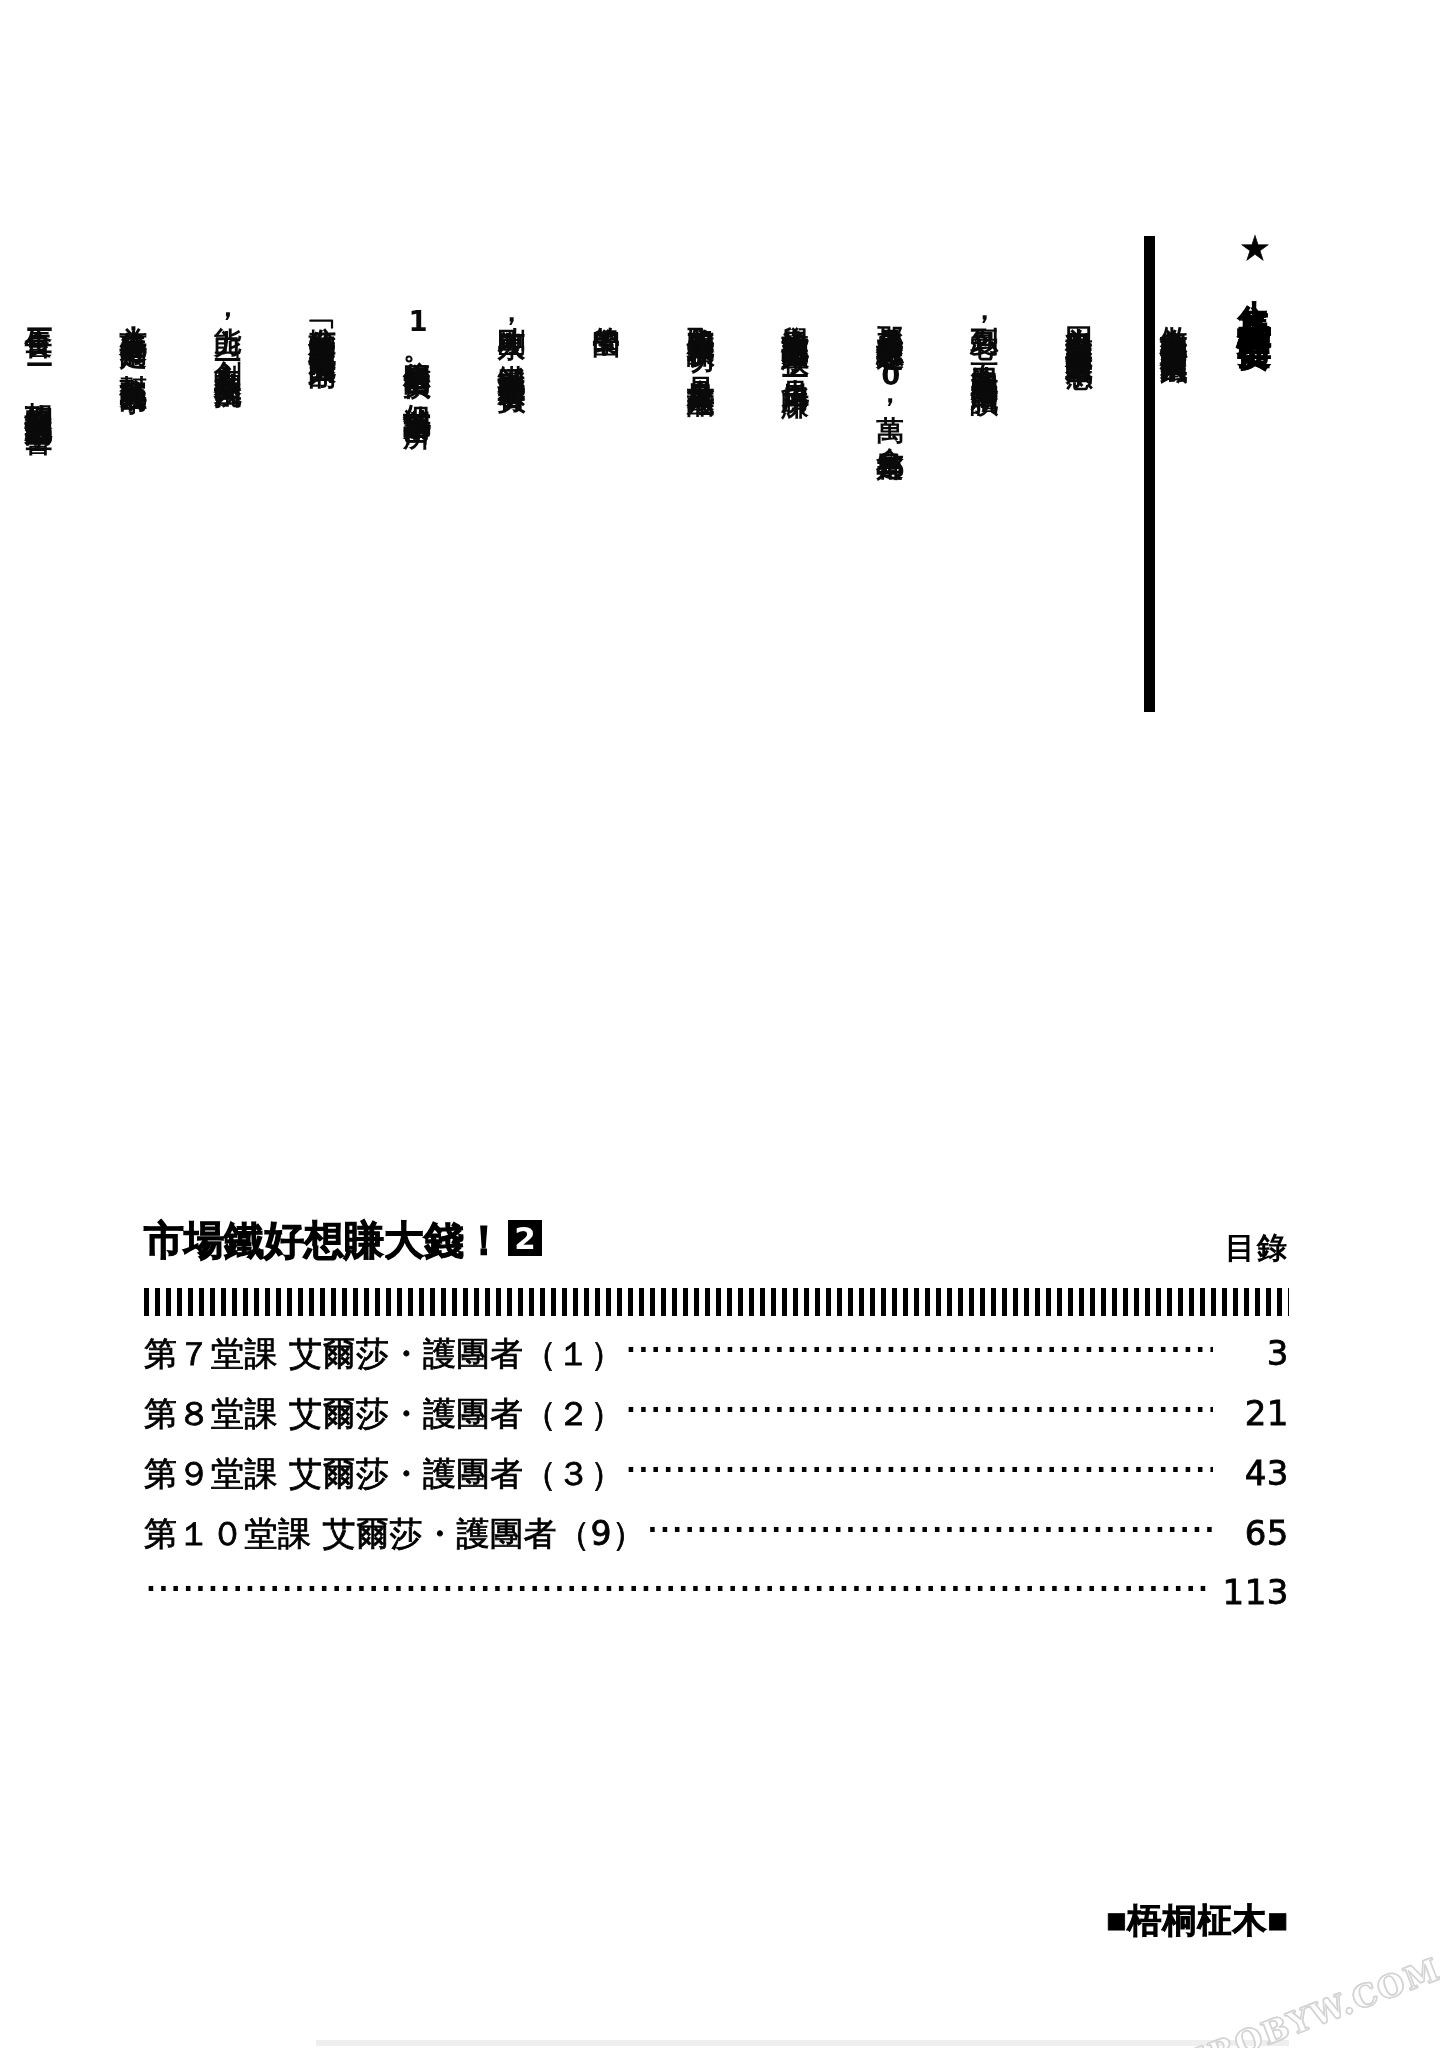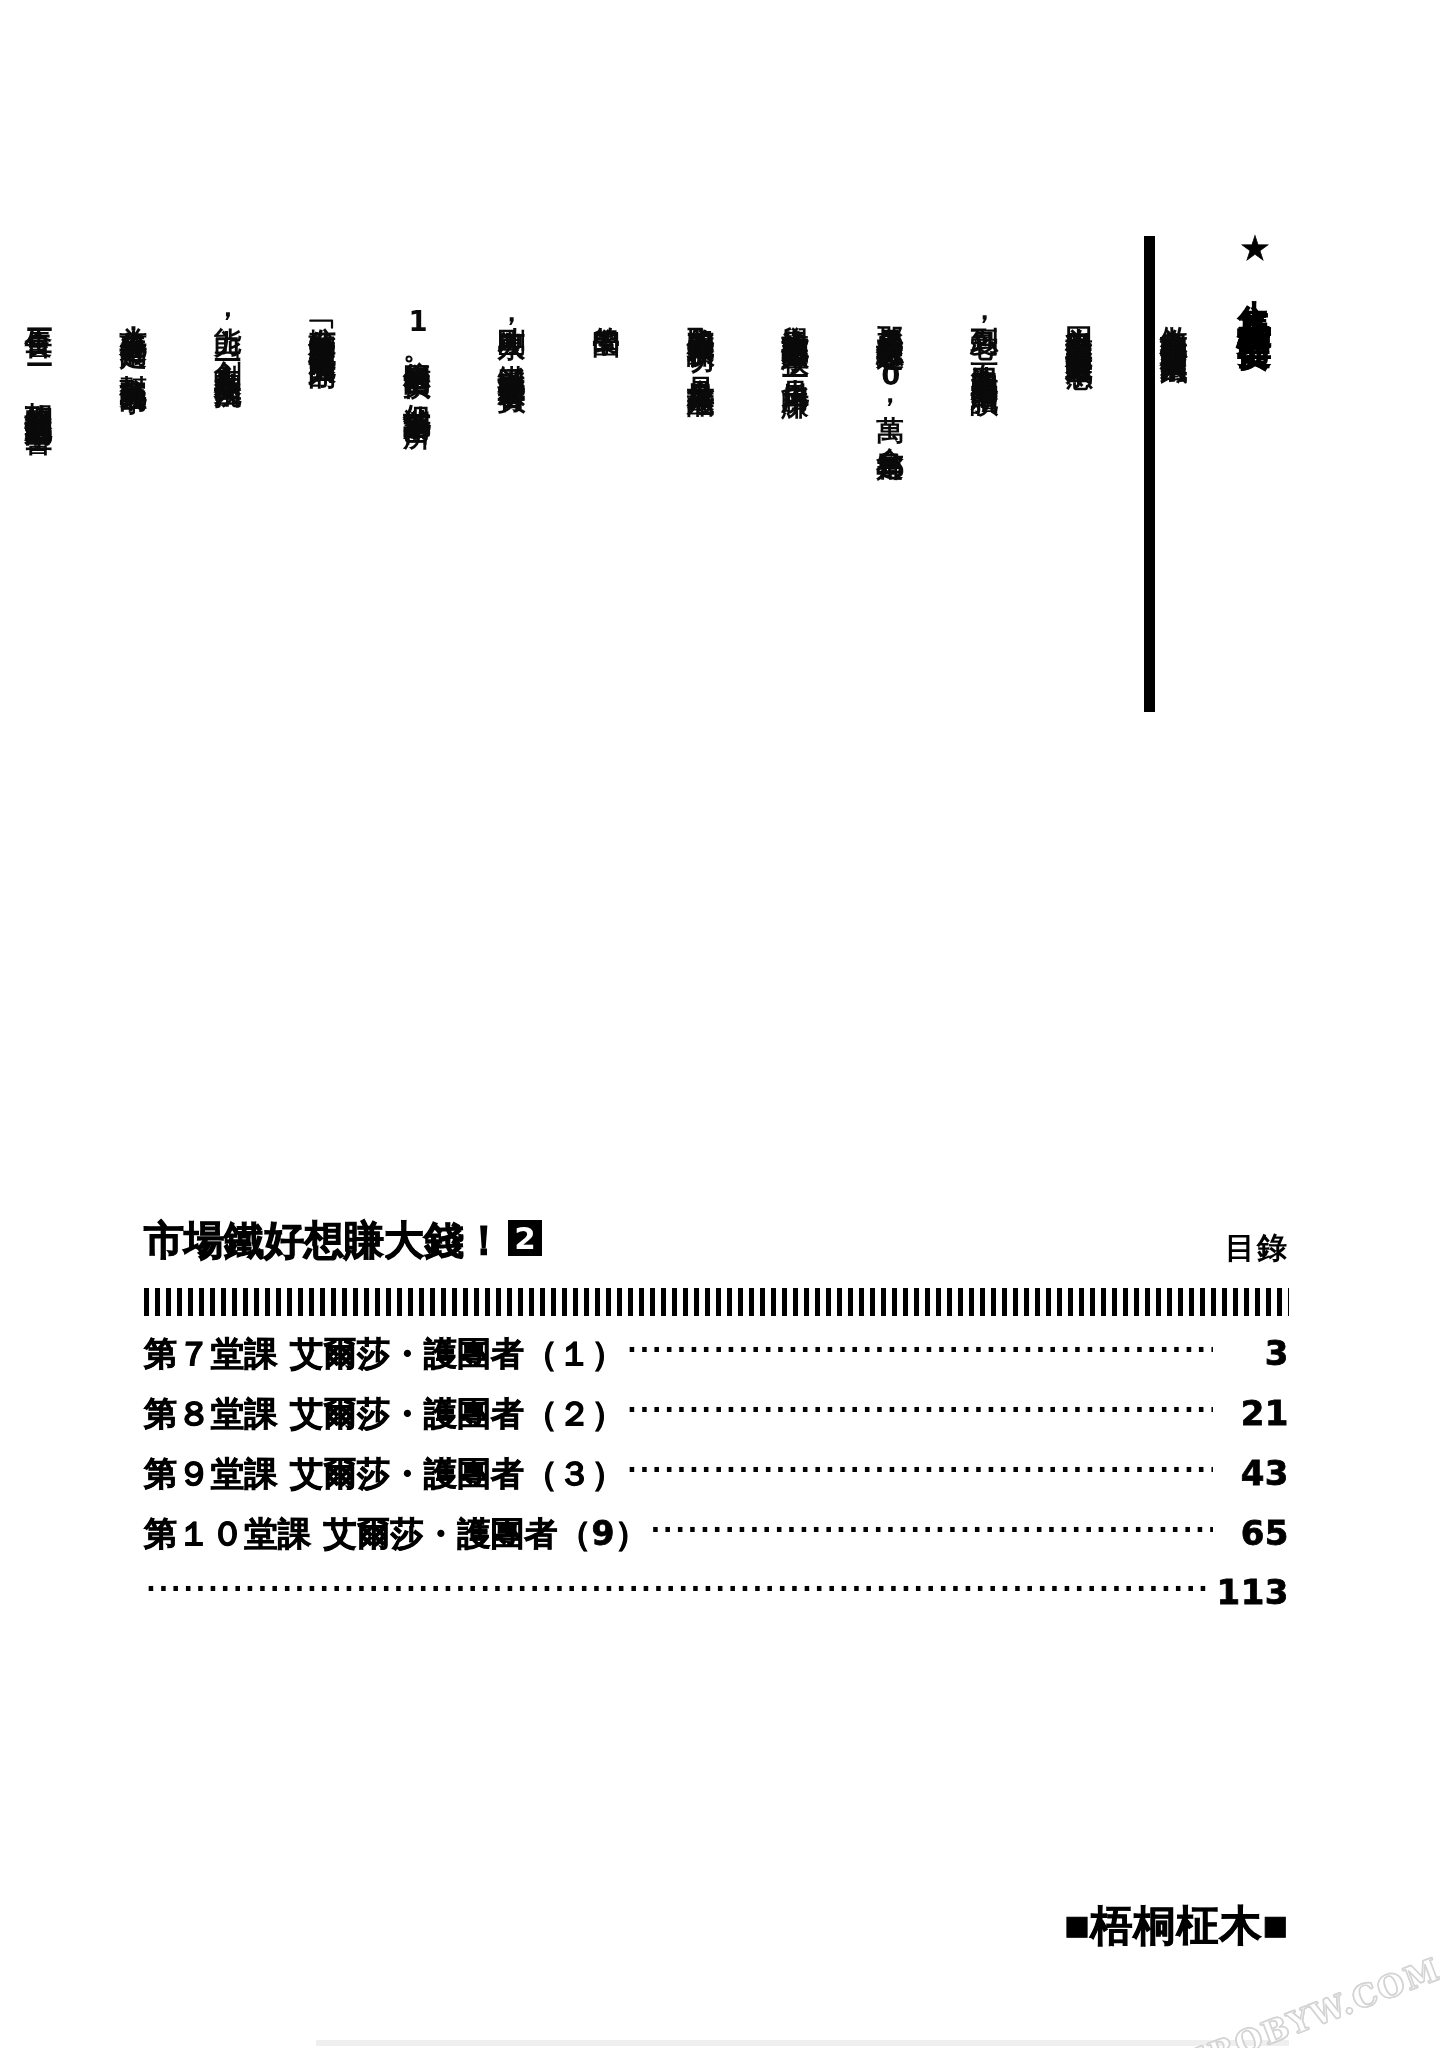--- a/index.html
+++ b/index.html
@@ -144,21 +144,21 @@
     position: absolute;
     left: 128px;
     right: 120px;
     top: 432px;
   }
   .toc-row {
     display: flex;
     align-items: baseline;
     height: 60px;
     font-family: "DejaVu Sans", "Liberation Sans", sans-serif;
-    font-weight: 700;
+    font-weight: 400;
     font-size: 33px;
     letter-spacing: 0.5px;
     white-space: nowrap;
     -webkit-text-stroke: 0.8px #000;
   }
   .toc-row .chapter {
     flex: 0 0 auto;
   }
   .toc-row .leader {
     flex: 1 1 auto;
@@ -185,23 +185,23 @@
     min-width: 74px;
     text-align: right;
     font-size: 34px;
   }
 
   
   .byline {
     position: absolute;
     right: 120px;
     top: 998px;
-    font-family: Liberation Sans, sans-serif;
+    font-family: Liberation Mono, monospace;
     font-weight: 900;
-    font-size: 42px;
+    font-size: 34px;
     letter-spacing: 1px;
     white-space: nowrap;
     -webkit-text-stroke: 0.8px #000;
   }
 
   
   .watermark {
     position: absolute;
     right: -6px;
     bottom: 64px;

